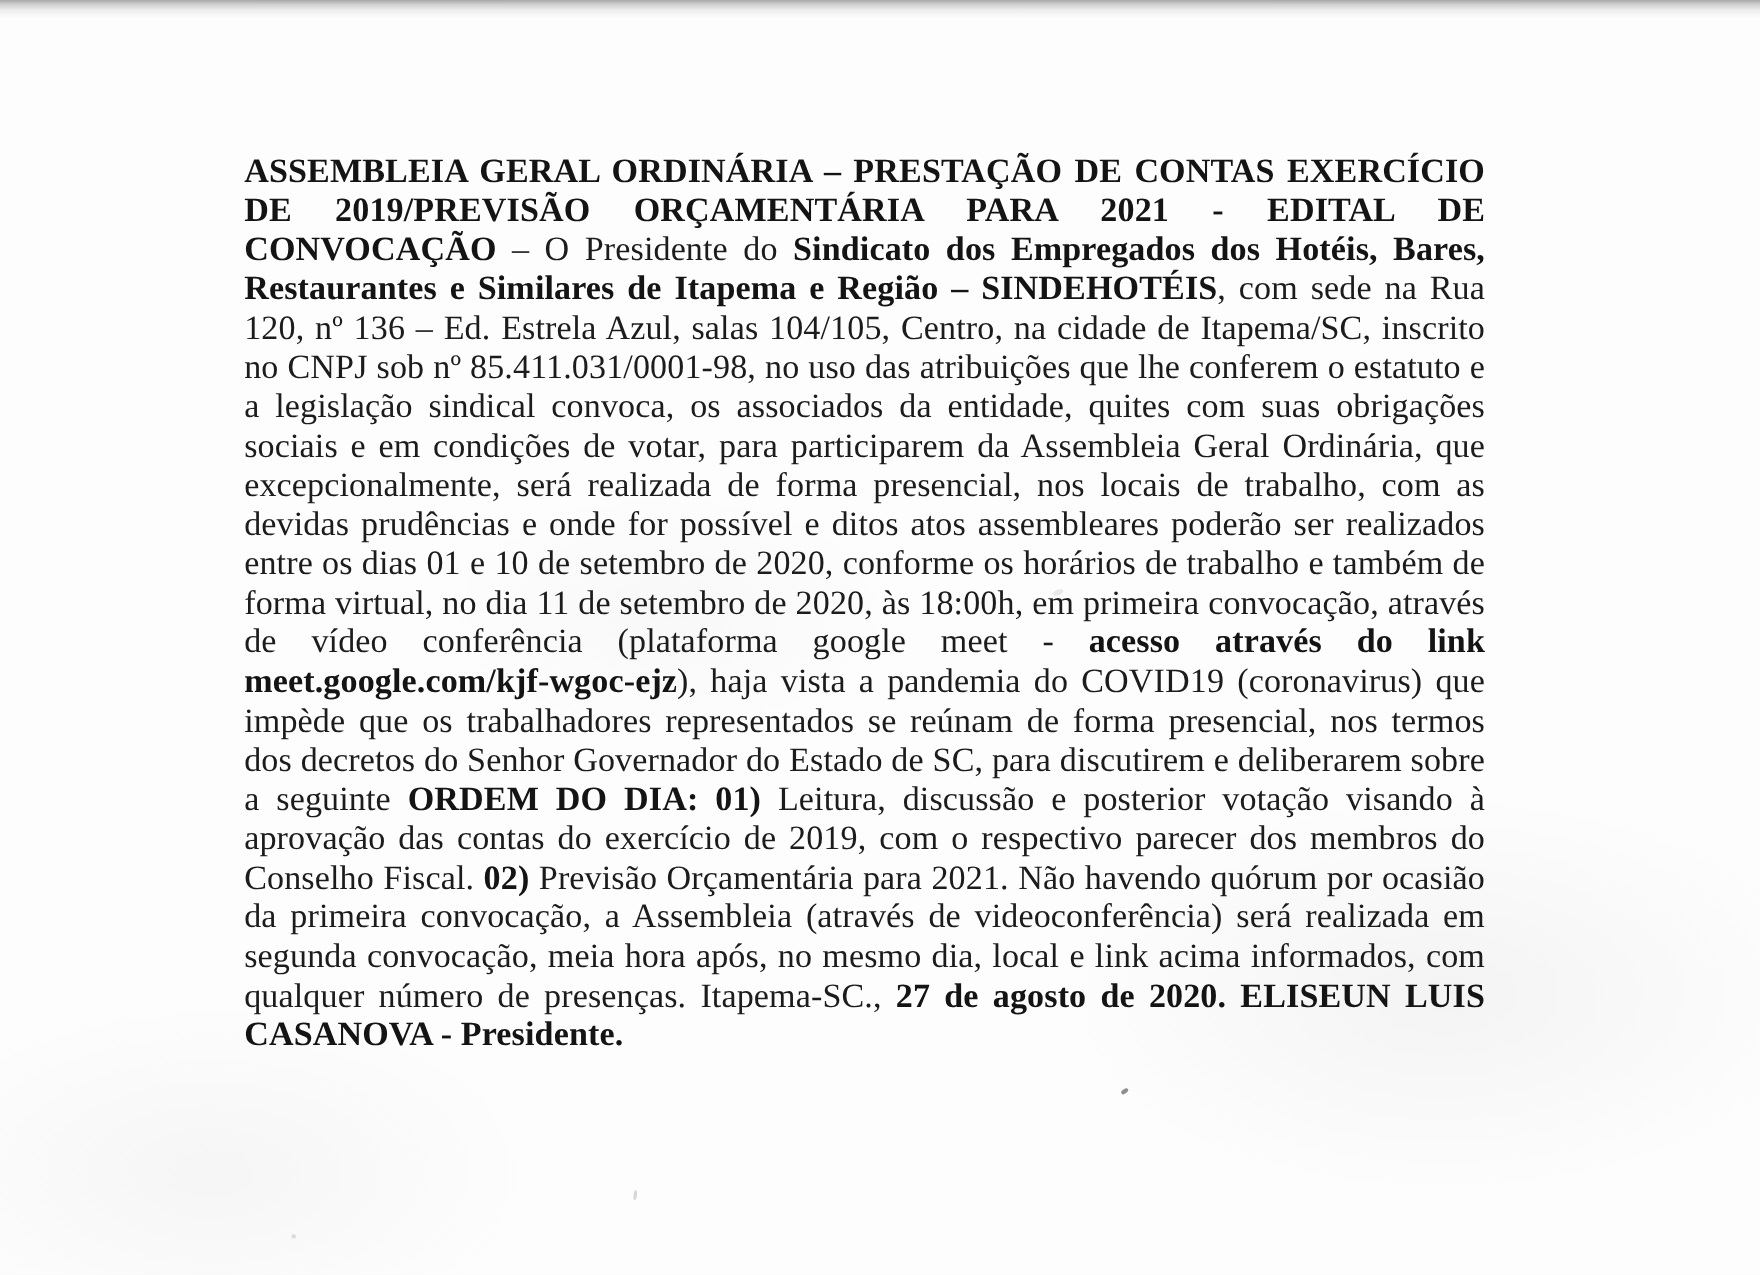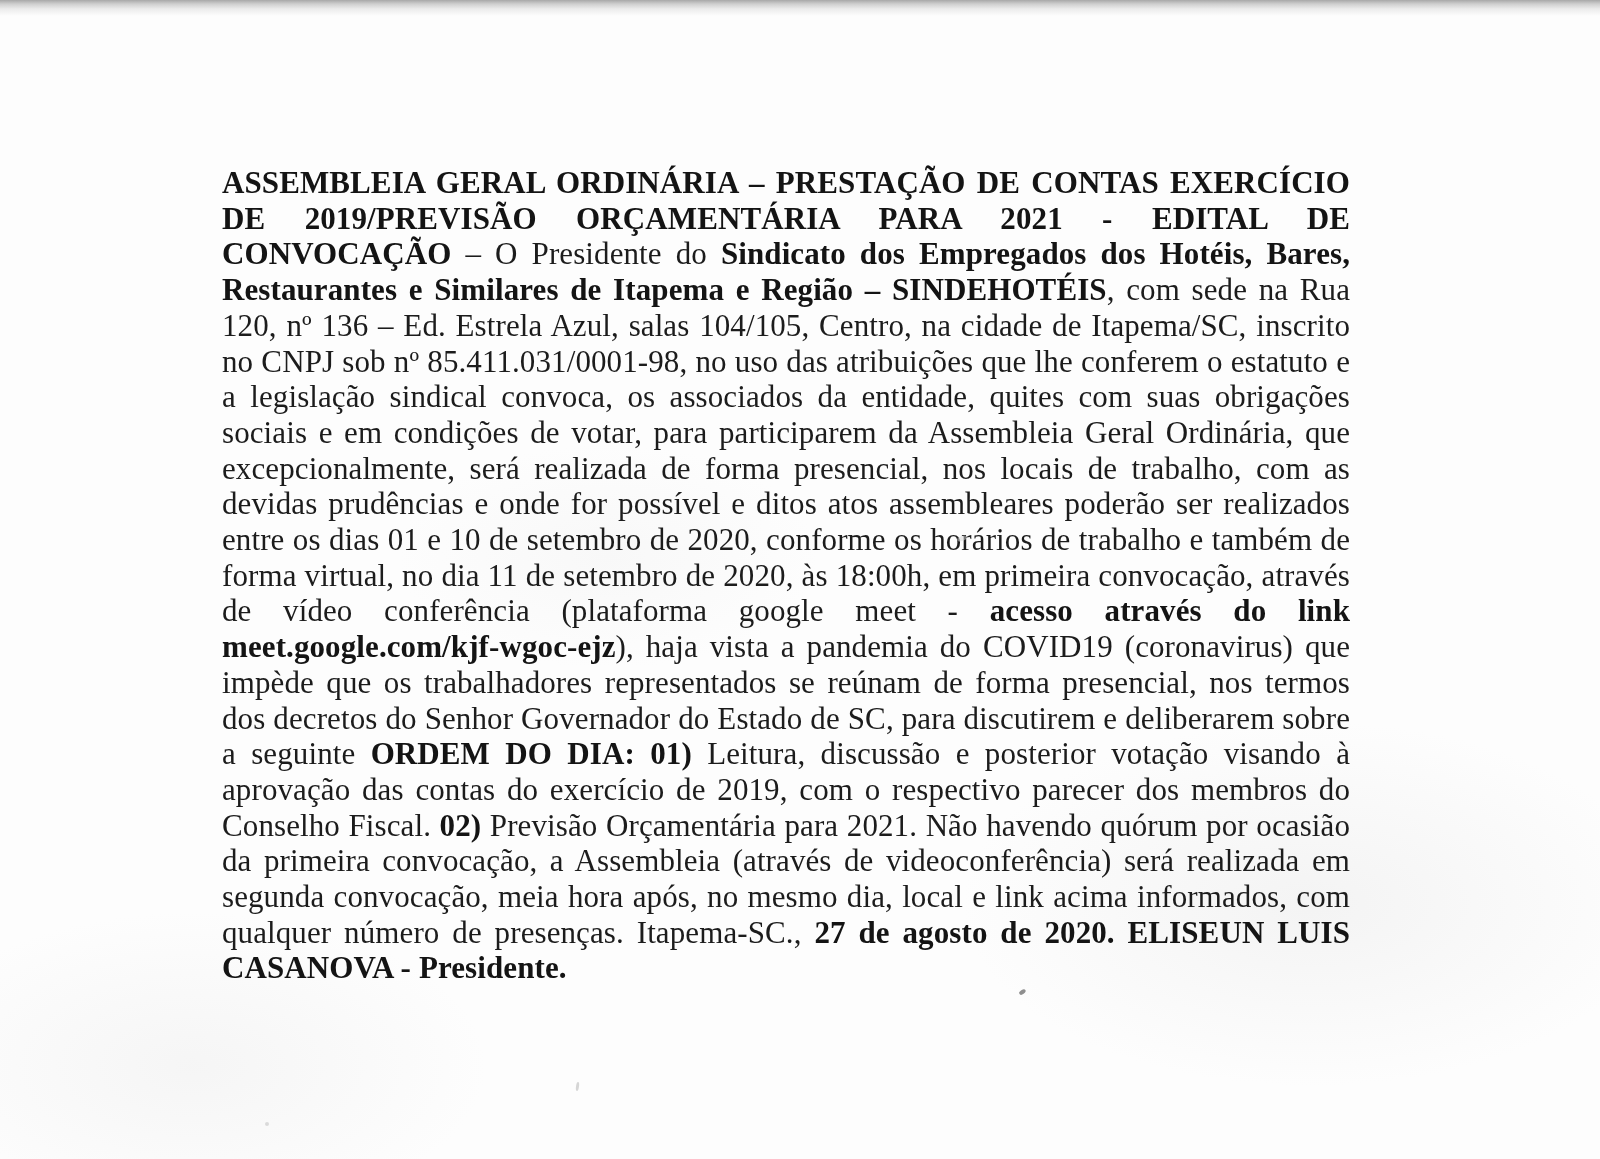--- a/index.html
+++ b/index.html
@@ -28,21 +28,21 @@
     background: linear-gradient(180deg,
       var(--edge, #a8a8a8) 0px,
       #cfcfcf 4px,
       #ececec 9px,
       rgba(253,253,253,0) 16px);
     pointer-events: none;
   }
   .text-block {
     position: absolute;
     left: 222px;
-    top: 165px;
+    top: 137px;
     width: 1128px;
     font-size: 31px;
     line-height: 35.7px;
     color: var(--ink, #1c1c1c);
     text-align: justify;
     text-justify: inter-word;
     letter-spacing: 0.1px;
   }
   .text-block .seg.bold {
     font-weight: 700;

